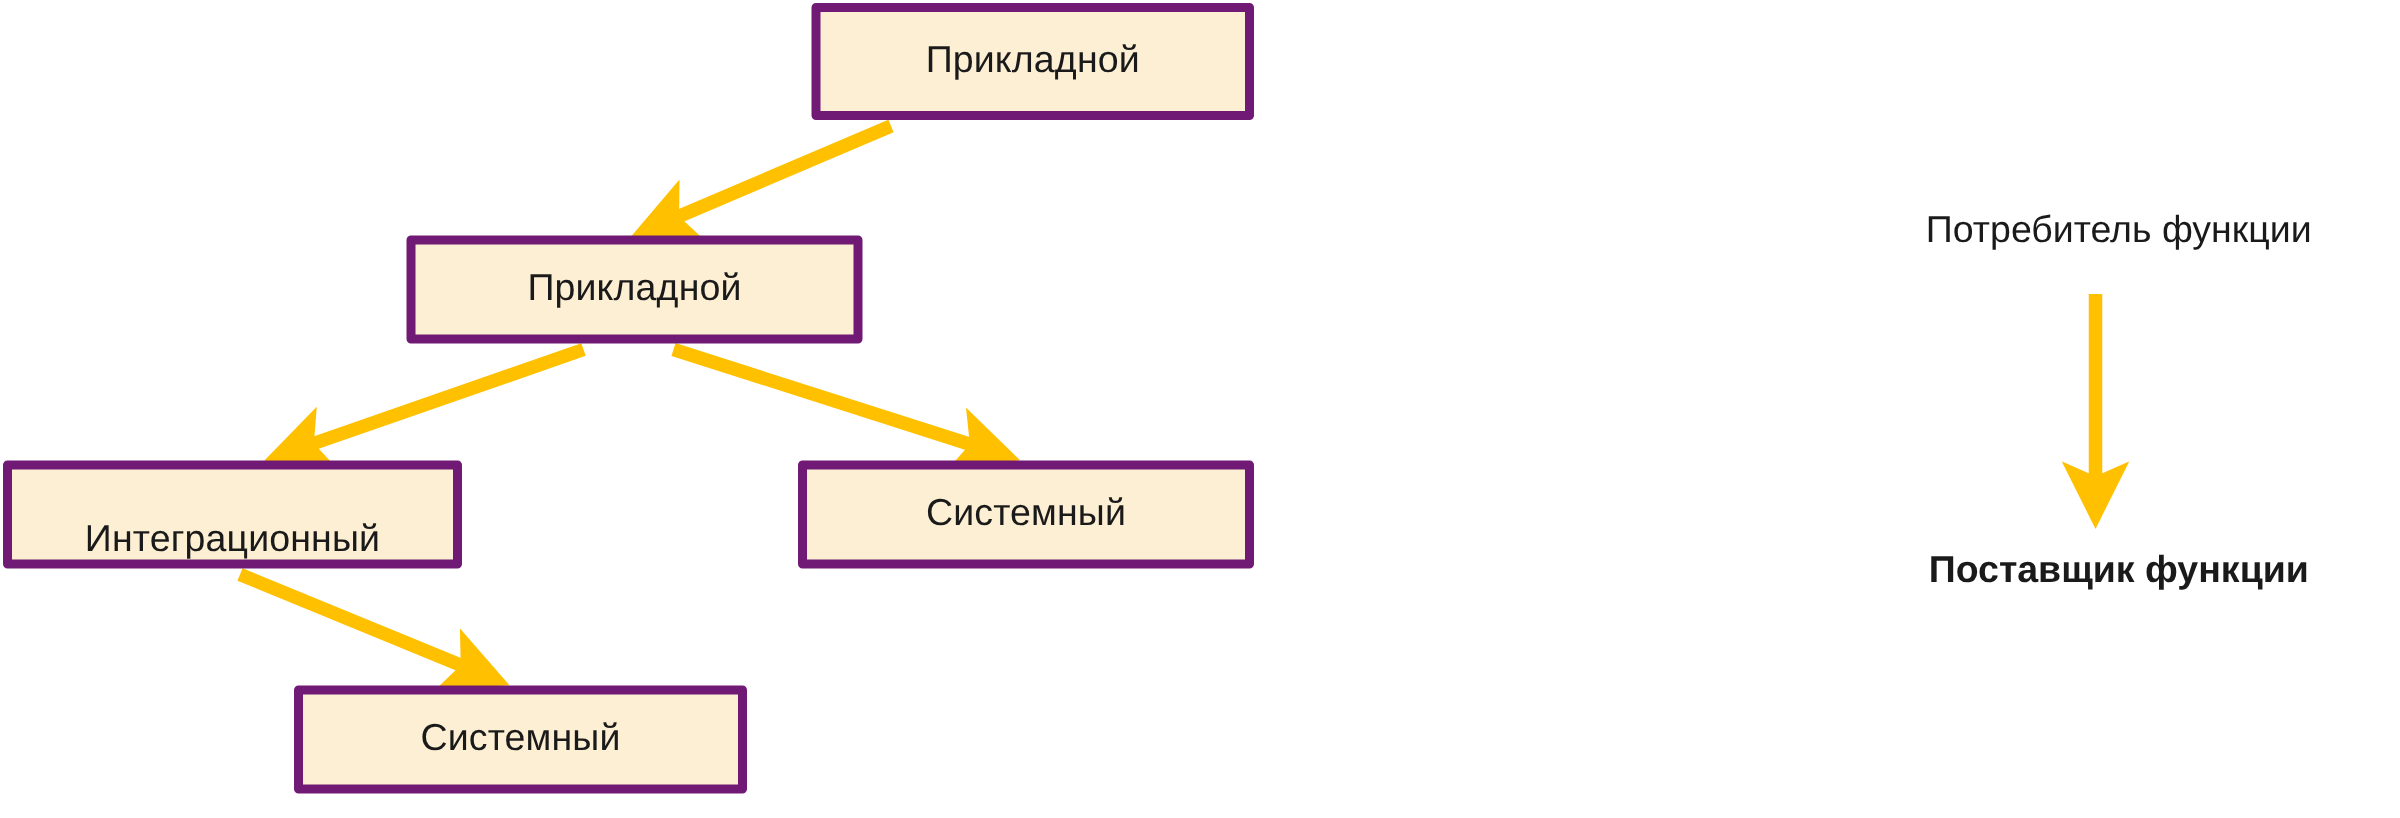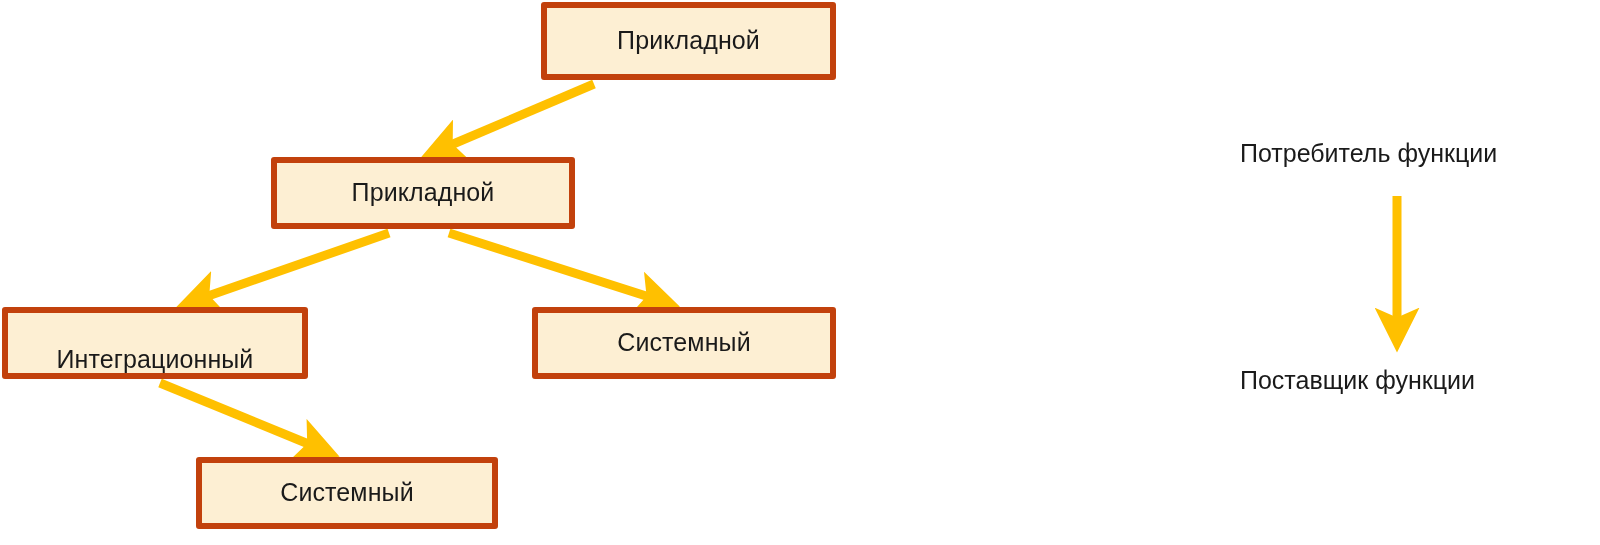--- a/index.html
+++ b/index.html
@@ -30,21 +30,21 @@
     top: 0;
     width: 1600px;
     height: 545px;
     pointer-events: none;
   }
 
   .node-box {
     position: absolute;
     box-sizing: border-box;
     background: #FDEFD3;
-    border: 6px solid #c2410c;
+    border: 6px solid #701a75;
     border-radius: 3px;
     display: flex;
     align-items: center;
     justify-content: center;
     z-index: 5;
   }
 
   .node-label {
     font-size: 25px;
     line-height: 1.1;
@@ -57,21 +57,21 @@
   .legend-group {
     position: absolute;
     z-index: 6;
   }
 
   .legend-text {
     position: absolute;
     font-size: 25px;
     color: #1a1a1a;
     white-space: nowrap;
-    text-align: left;
+    text-align: center;
   }
 
   .legend-arrow-svg {
     position: absolute;
   }
 </style>
 </head>
 <body>
 
 <div id="diagram-canvas">
@@ -126,16 +126,16 @@
 
     <svg class="legend-arrow-svg" style="left:133px; top:60px;" width="50" height="170" viewBox="0 0 50 170" xmlns="http://www.w3.org/2000/svg">
       <defs>
         <marker id="ah2" markerWidth="5" markerHeight="5" refX="3.6" refY="2.5" orient="auto" markerUnits="strokeWidth">
           <path d="M0,0 L5,2.5 L0,5 L1.1,2.5 Z" fill="#FFC000"></path>
         </marker>
       </defs>
       <line x1="24" y1="6" x2="24" y2="150" stroke="#FFC000" stroke-width="9" marker-end="url(#ah2)"></line>
     </svg>
 
-    <div class="legend-text" style="left:0px; top:236px; width:345px;">Поставщик функции</div>
+    <div class="legend-text" style="left:0px; top:236px; width:345px;font-weight:bold;">Поставщик функции</div>
   </div>
 
 </div>
 
 </body></html>

